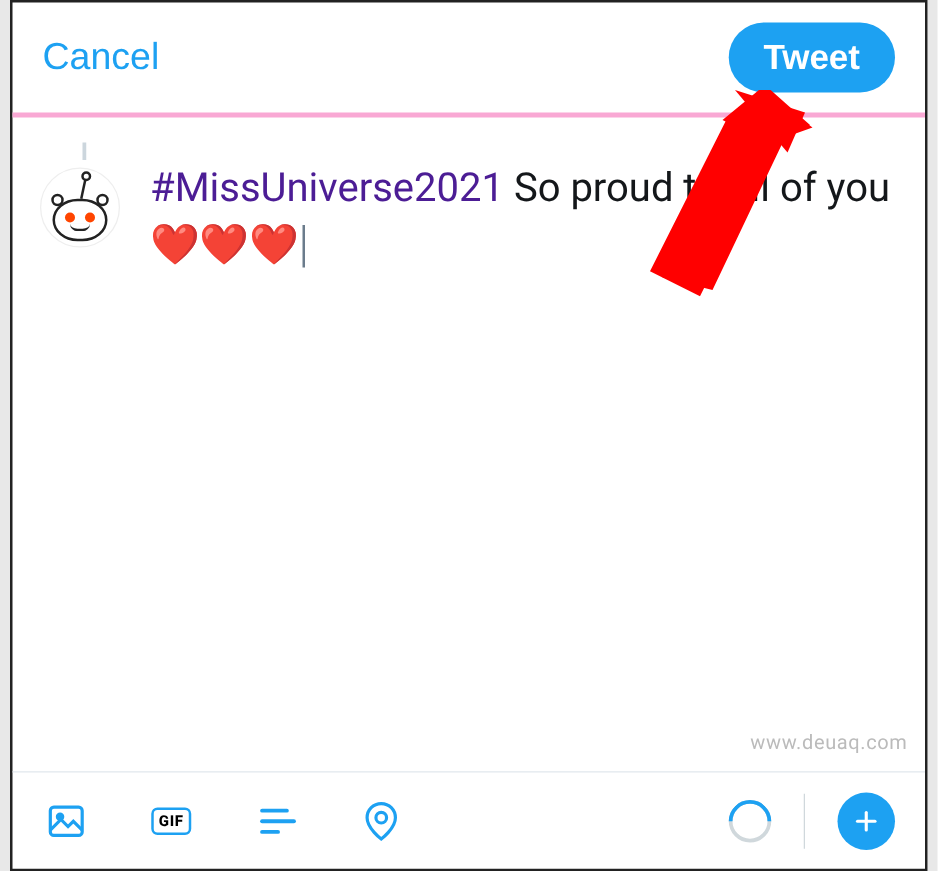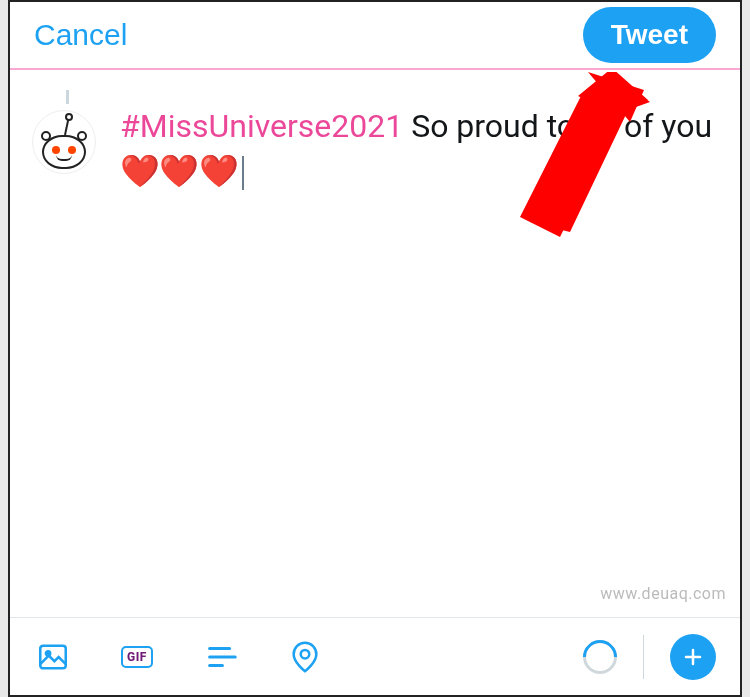--- a/index.html
+++ b/index.html
@@ -19,26 +19,26 @@
       left: 8px;
       top: 0;
       width: 734px;
       height: 697px;
       background: #fff;
       border: 2px solid #222;
       display: flex;
       flex-direction: column;
     }
     .header {
-      height: 68px;
+      height: 92px;
       display: flex;
       align-items: center;
       justify-content: space-between;
       padding: 0 24px;
-      border-bottom: 2px solid #f9a8d4;
+      border-bottom: 4px solid #f9a8d4;
     }
     .cancel {
       color: #1da1f2;
       font-size: 30px;
       font-weight: 400;
       background: none;
       border: none;
       cursor: pointer;
     }
     .tweet-btn {
@@ -151,21 +151,21 @@
     .tweet-text {
       flex: 1;
       font-size: 32px;
       line-height: 1.4;
       color: #14171a;
       padding-left: 18px;
       padding-top: 14px;
       word-wrap: break-word;
     }
     .hashtag {
-      color: #ec4899;
+      color: #4c1d95;
     }
     .heart {
       color: #e0245e;
     }
     .cursor {
       display: inline-block;
       width: 2px;
       height: 34px;
       background: #6b7c8c;
       vertical-align: middle;
@@ -229,21 +229,21 @@
       align-items: center;
       gap: 26px;
     }
     .gif-box {
       border: 2.5px solid #1da1f2;
       border-radius: 5px;
       padding: 3px 4px;
       font-size: 12px;
       font-weight: 800;
       letter-spacing: 0.5px;
-      color: #701a75;
+      color: #000000;
       line-height: 1;
     }
     .arrow-annotation {
       position: absolute;
       left: 320px;
       top: 70px;
       pointer-events: none;
     }
     .watermark {
       position: absolute;

